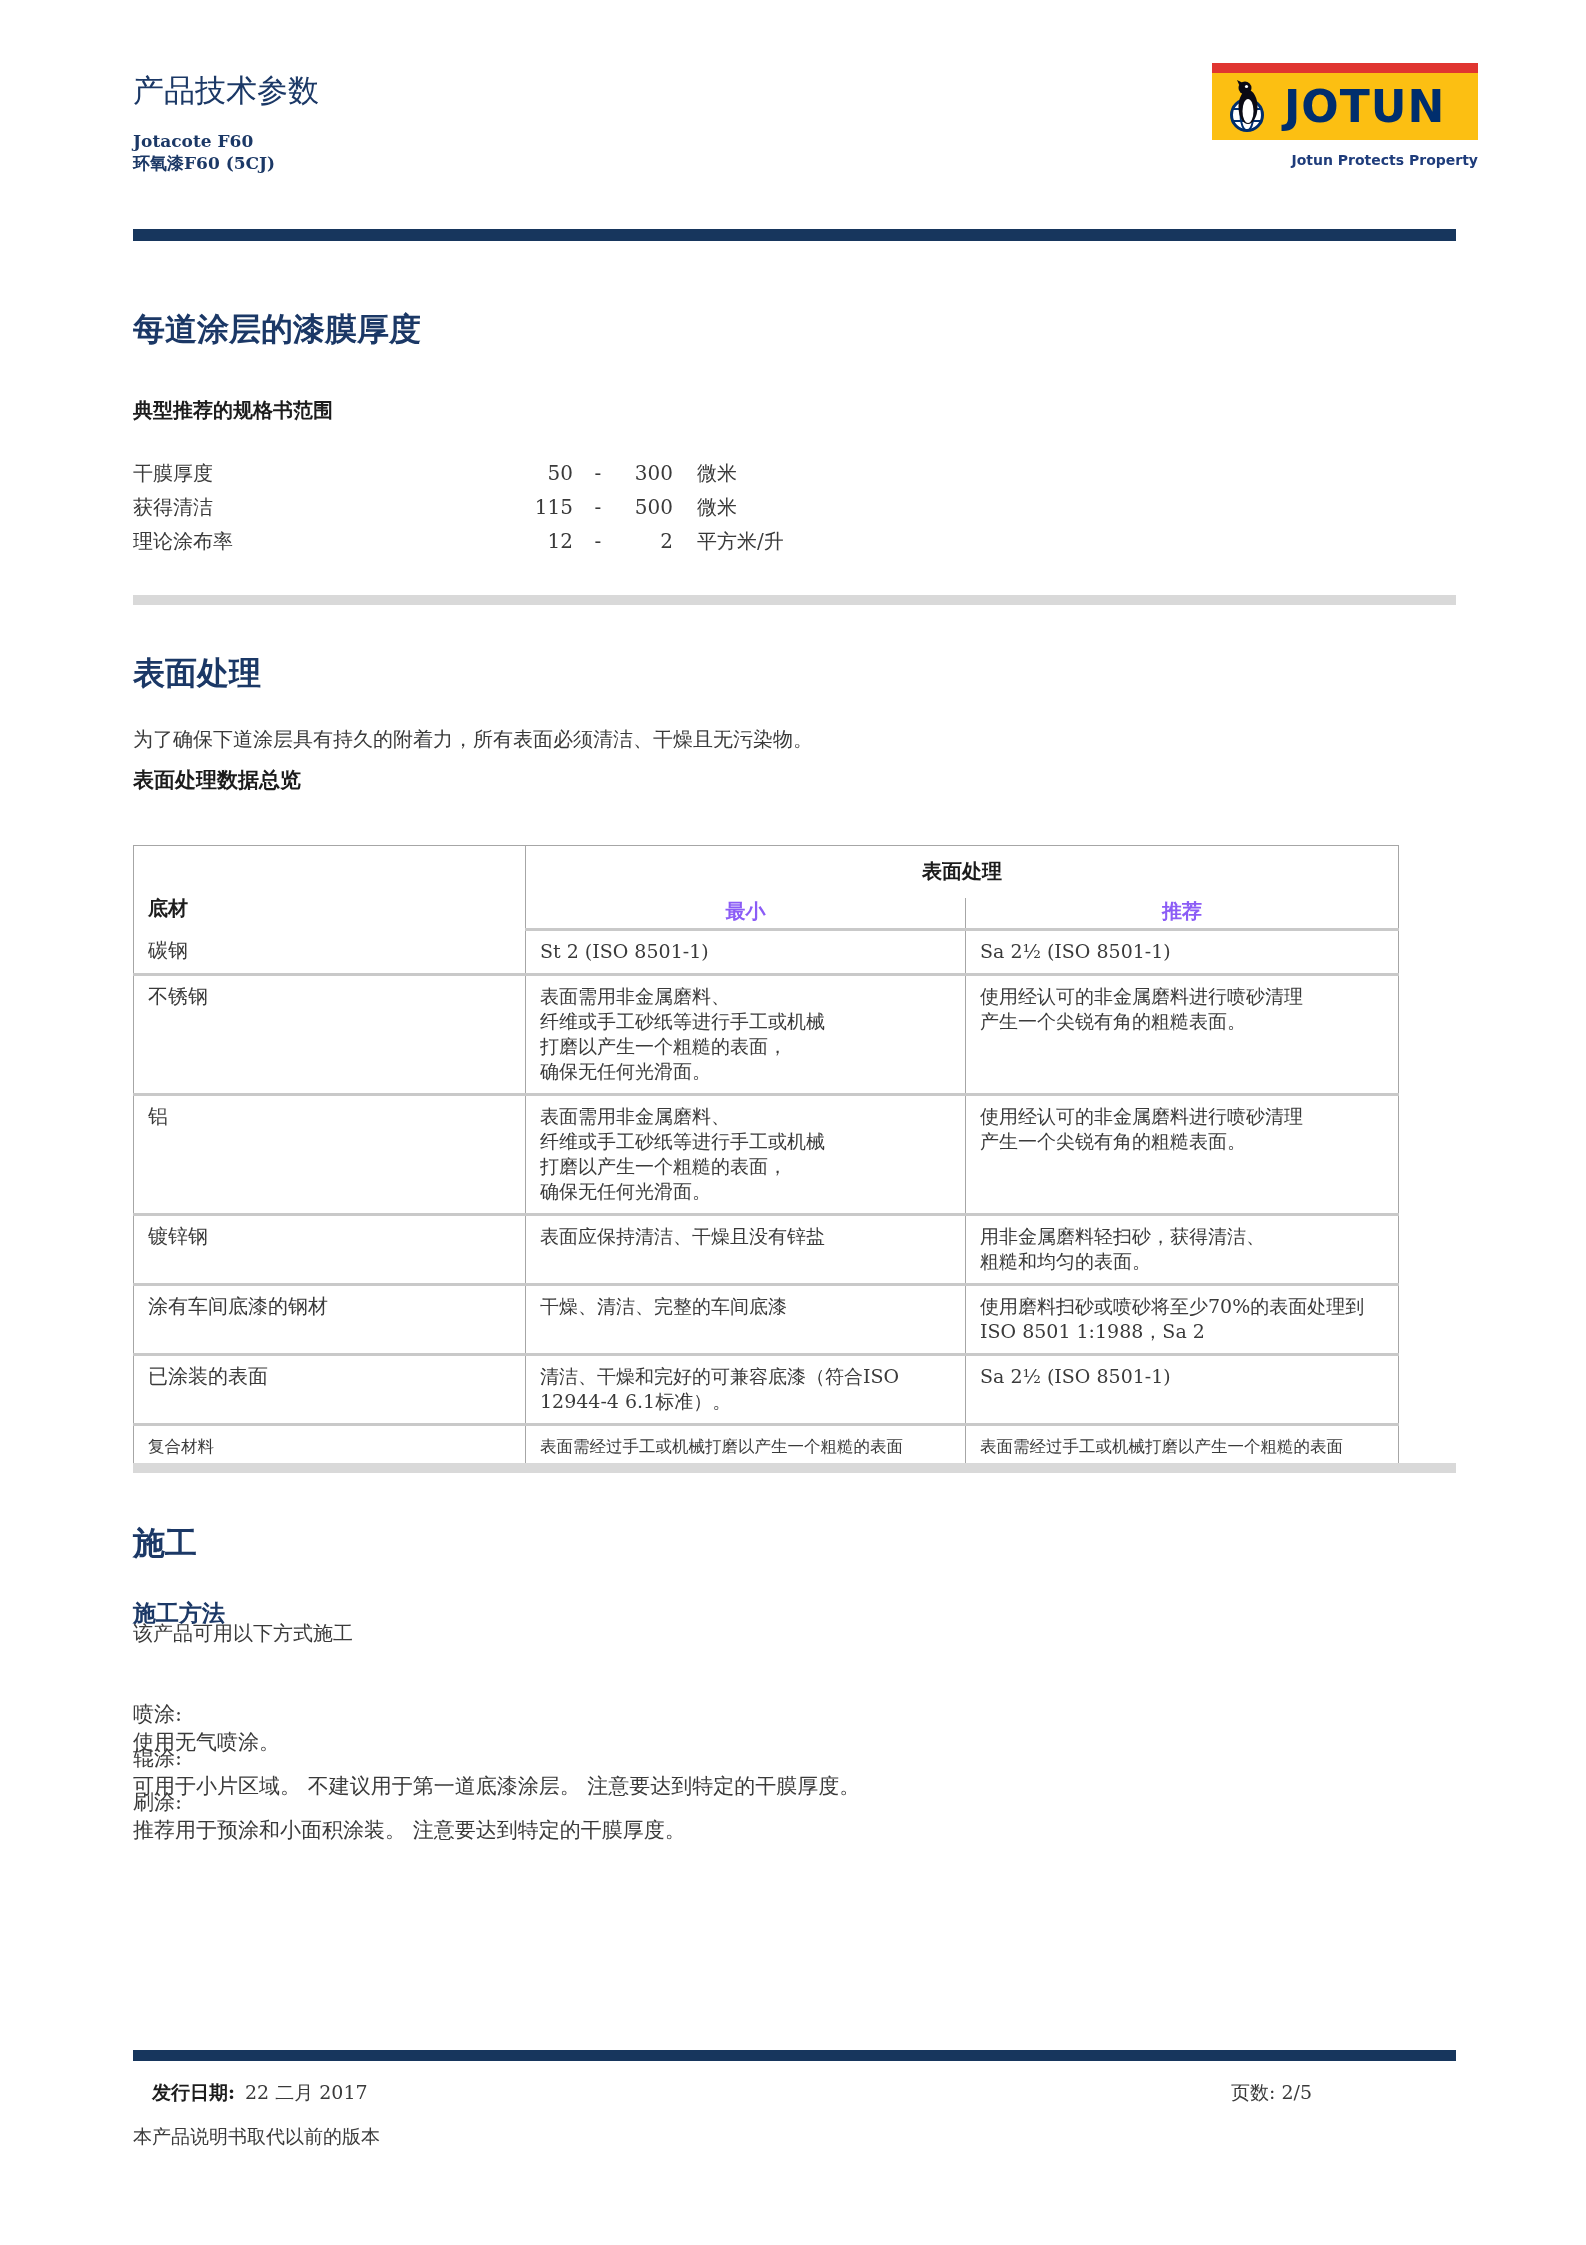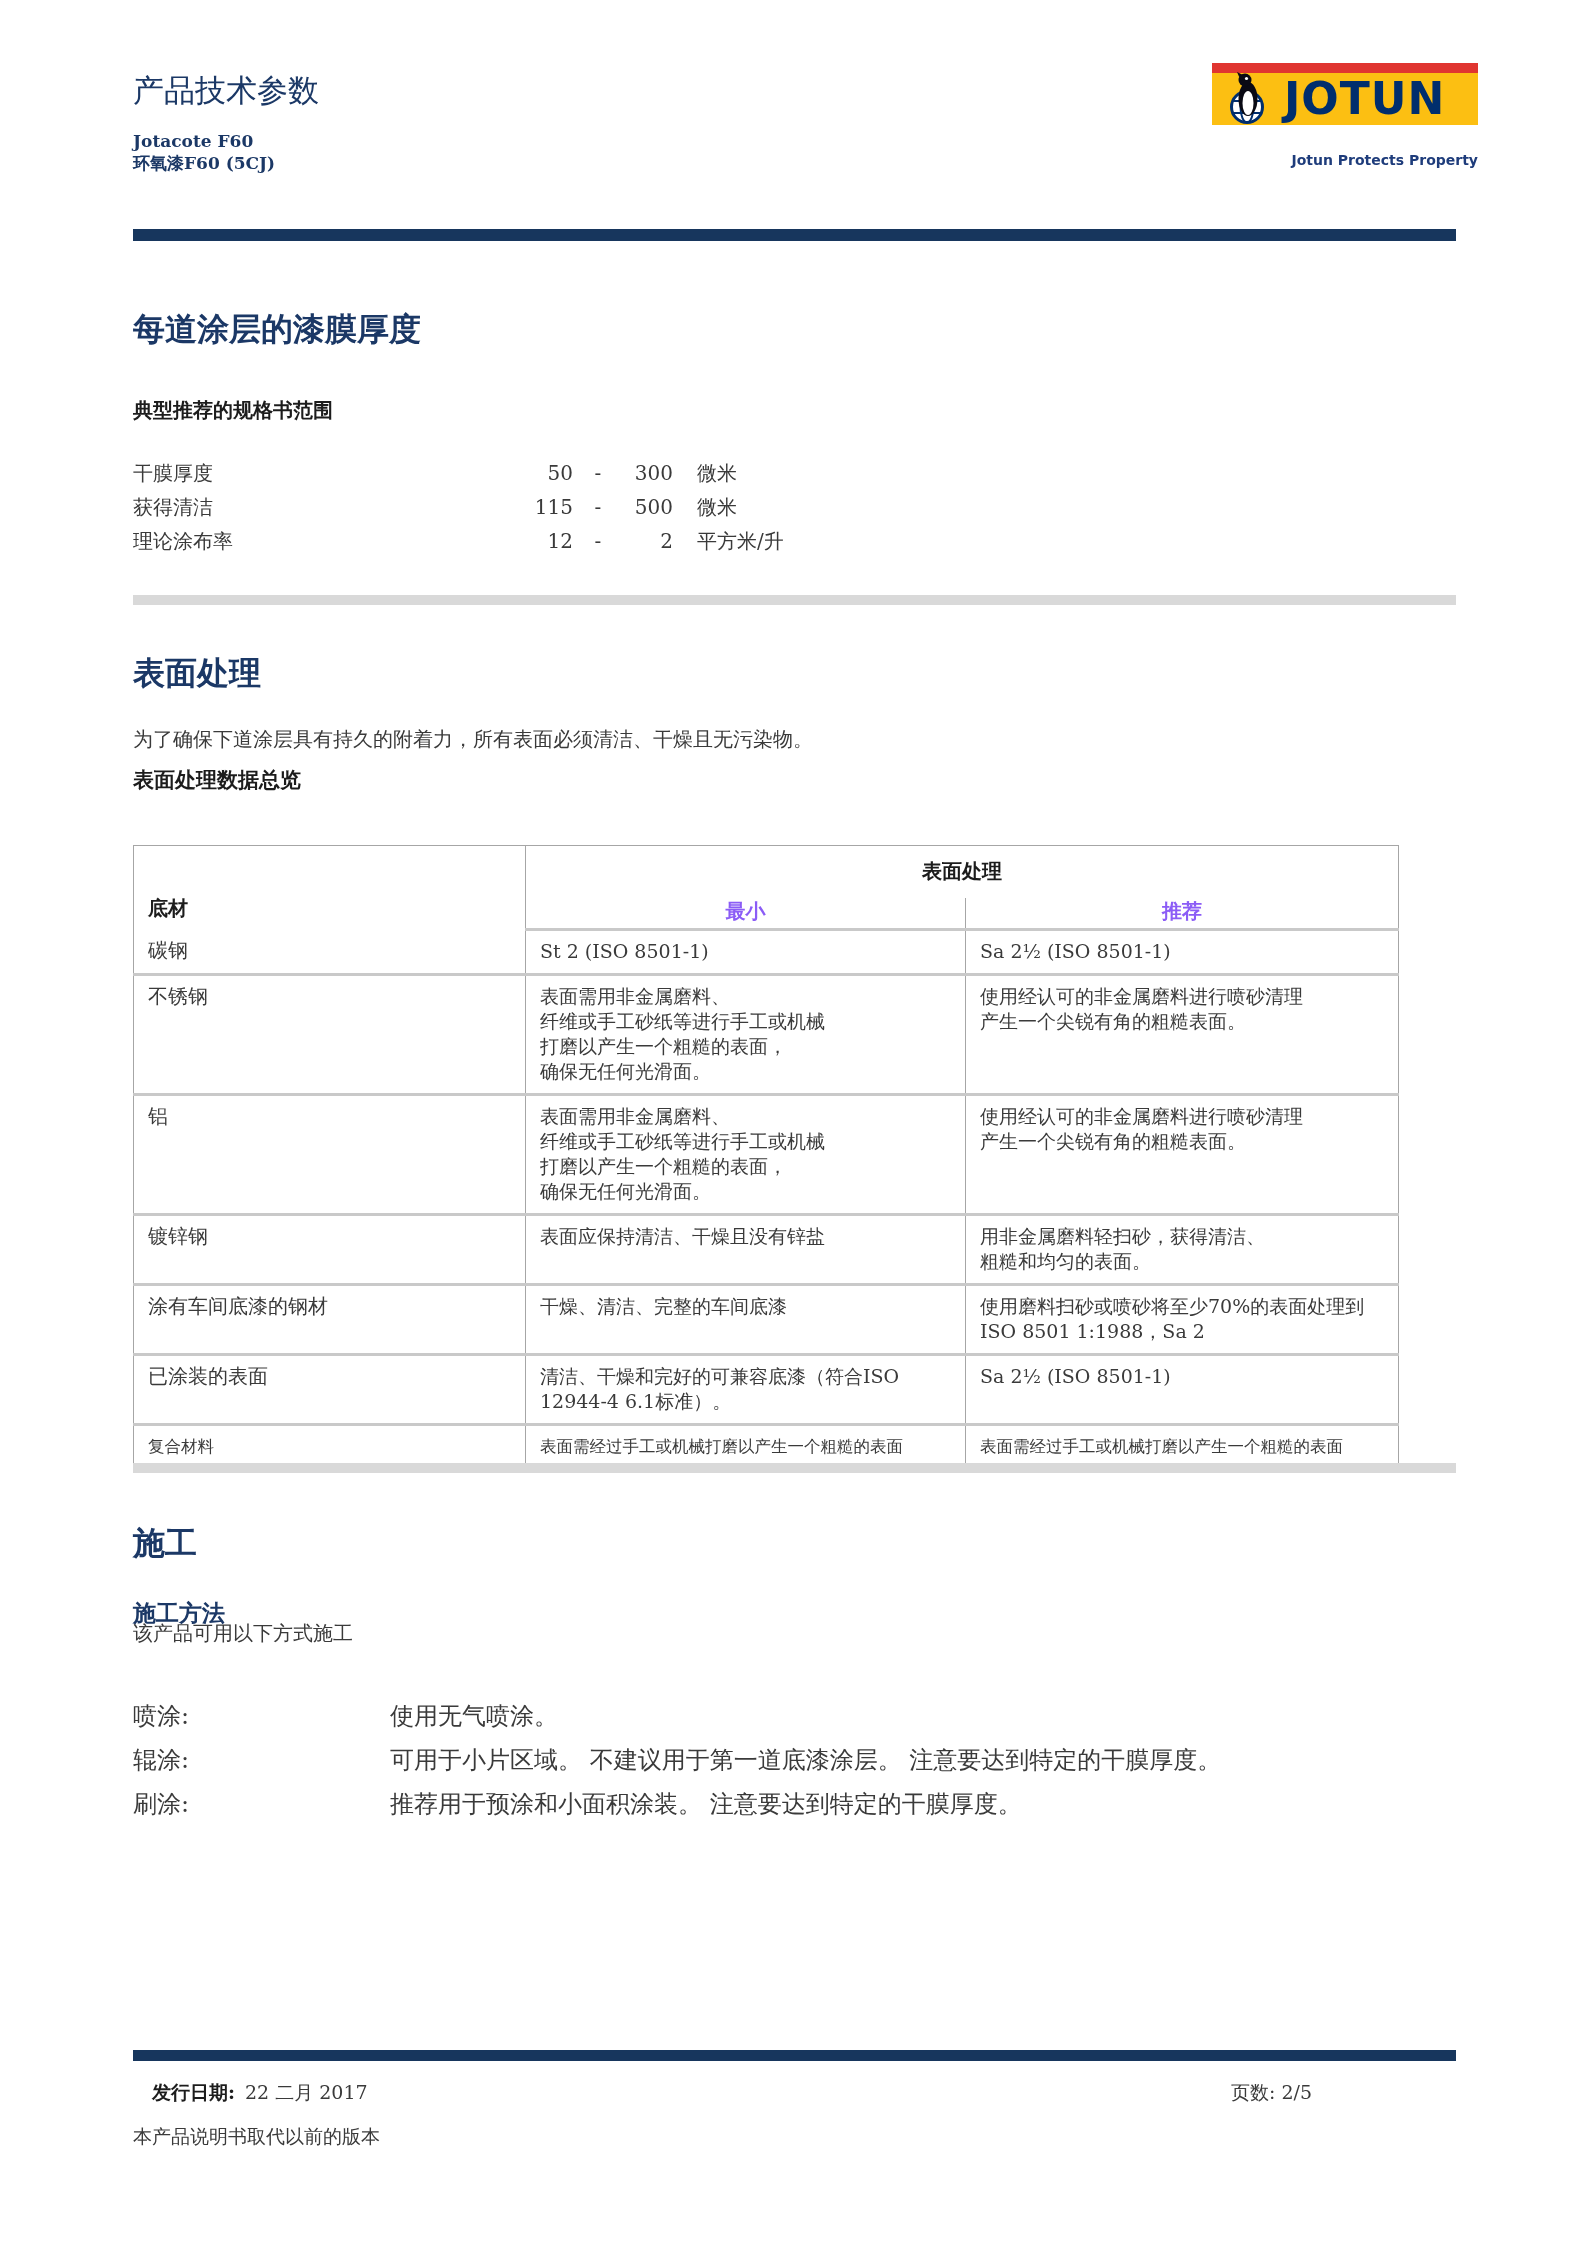--- a/index.html
+++ b/index.html
@@ -8,21 +8,21 @@
     position:relative; width:1586px; height:2245px; background:#ffffff;
     margin:0 auto; overflow:hidden;
     font-family:"DejaVu Serif","Liberation Serif",serif;
     color:#3a3a3a;
   }
   
   .doc-title { position:absolute; top:70px; left:133px; font-size:31px; font-weight:normal; color:#1b3866; }
   .product-block { position:absolute; top:130px; left:133px; font-size:17px; font-weight:bold; color:#1b3866; line-height:22px; }
   .logo { position:absolute; top:63px; left:1212px; width:266px; }
   .logo-redbar { height:10px; background:#e03530; }
-  .logo-yellow { height:52px; background:#fcbf12; display:flex; align-items:center; padding-left:10px; }
+  .logo-yellow { height:67px; background:#fcbf12; display:flex; align-items:center; padding-left:10px; }
   .logo-brand {
     font-family:"DejaVu Sans","Liberation Sans",sans-serif;
     font-weight:800; font-size:44px; color:#002e6d; letter-spacing:1px; margin-left:8px; line-height:1;
   }
   .logo-tagline {
     position:absolute; top:152px; left:1212px; width:266px; text-align:right;
     font-family:"DejaVu Sans","Liberation Sans",sans-serif; font-weight:bold; font-size:14px; color:#1e3c7b;
   }
   
   .rule-navy-top { position:absolute; top:229px; left:133px; width:1323px; height:12px; background:#17365d; }
@@ -60,21 +60,21 @@
   .prep-table .th-sub { height:32px; text-align:center; vertical-align:top; font-weight:bold; font-size:20px; color:#8b5cf6; }
   .prep-table .th-substrate { vertical-align:bottom; font-weight:bold; font-size:20px; color:#1c1c1c; padding:0 14px 8px 14px; border-right:1px solid #a6a6a6; }
   .prep-table .b-left { border-left:1px solid #a6a6a6; }
   .prep-table thead tr:last-child th { border-bottom:3px solid #c9c9c9; }
   .prep-table tbody td { padding:8px 14px 9px 14px; font-size:19px; line-height:25px; white-space:pre-line; border-bottom:3px solid #c9c9c9; }
   .prep-table tbody td.cell-substrate { font-size:20px; border-right:1px solid #a6a6a6; }
   .prep-table tbody td.cell-min { border-right:1px solid #a6a6a6; }
   .prep-table tbody tr:last-child td { font-size:16.5px; border-bottom:none; }
   
   .methods { position:absolute; top:1700px; left:133px; width:1323px; }
-  .method-row { display:flex; height:44px; font-size:24px; }
+  .method-row { display:flex; height:44px; font-size:21px;flex-direction:column; }
   .method-label { width:257px; }
   .method-text { flex:1; }
   
   .footer-row { position:absolute; top:2080px; left:133px; width:1323px; font-size:19px; }
   .footer-issue-label { font-weight:bold; color:#1c1c1c;margin-left:19px; }
   .footer-issue-date { position:absolute; left:112px; top:0; }
   .footer-pages { position:absolute; left:1098px; top:0; }
   .footer-note-1 { position:absolute; top:2124px; left:133px; width:1323px; font-size:19px; }
   .footer-note-2 { position:absolute; top:2158px; left:133px; width:1310px; font-size:19px; line-height:33px; }
 </style>

